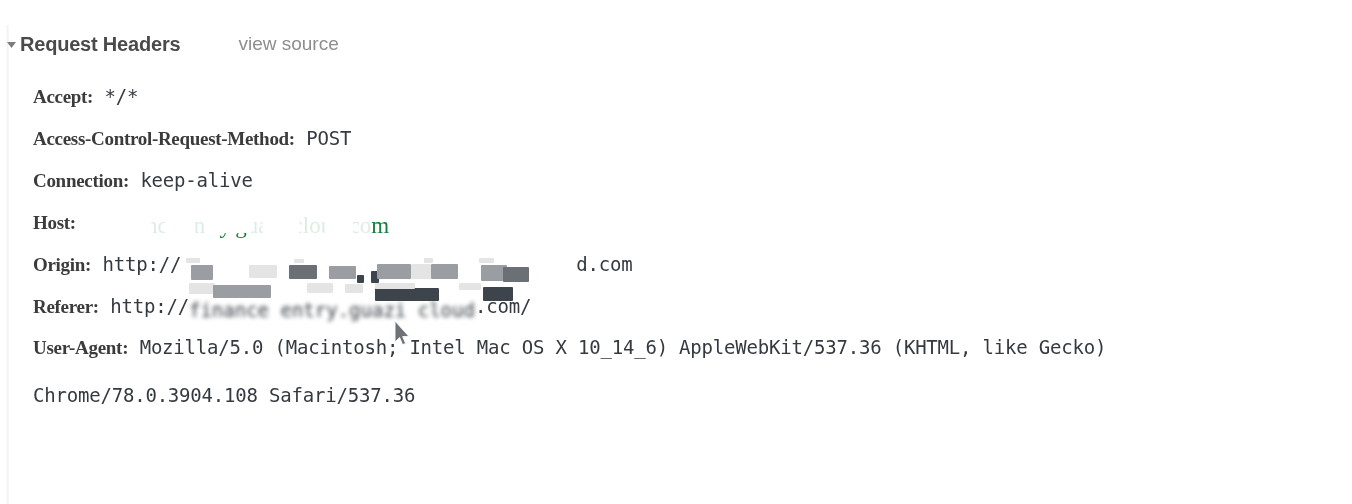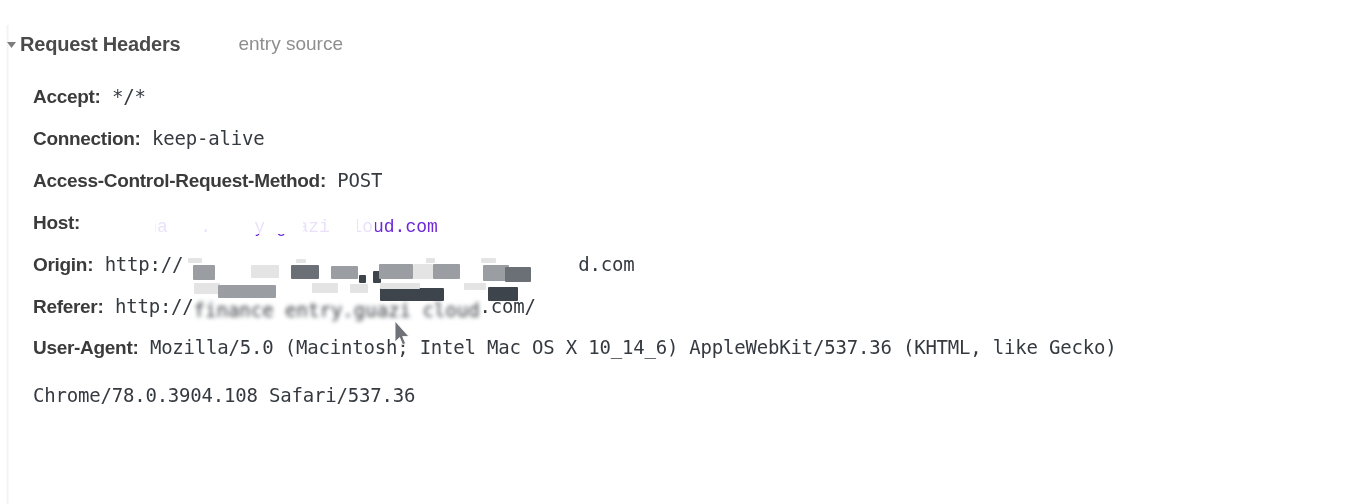--- a/index.html
+++ b/index.html
@@ -83,21 +83,21 @@
     line-height: 42px;
     height: 42px;
     white-space: nowrap;
   }
   .hdr-row.wrap {
     white-space: normal;
     height: auto;
     line-height: 41px;
   }
   .hdr-name {
-    font-family: Liberation Sans, sans-serif;
+    font-family: Liberation Serif, serif;
     font-size: 19px;
     font-weight: bold;
     color: #3b3b3b;
     letter-spacing: -0.3px;
   }
   .hdr-value {
     font-family: "DejaVu Sans Mono", monospace;
     font-size: 19px;
     font-weight: normal;
     color: #343a40;
@@ -117,23 +117,23 @@
   .rd-darker  { background: #3e444b; }
 
   .ghost {
     display: inline-block;
     position: relative;
     vertical-align: middle;
   }
 
   
   .host-ghost {
-    font-family: Liberation Mono, monospace;
-    font-size: 18px;
-    color: #6d28d9;
+    font-family: Liberation Serif, serif;
+    font-size: 23px;
+    color: #15803d;
     position: relative;
     display: inline-block;
     white-space: pre;
   }
   .host-ghost .wipe {
     position: absolute;
     top: -12px;
     height: 40px;
     background: #ffffff;
   }
@@ -170,38 +170,38 @@
 
   <div class="left-edge"></div>
 
   <div class="section-header">
     <span class="disclosure">
       <svg width="11" height="11" viewBox="0 0 11 11" aria-hidden="true">
         <polygon points="1,3 10,3 5.5,9" fill="#7d7d7d"></polygon>
       </svg>
     </span>
     <span class="section-title">Request Headers</span>
-    <span class="view-source">entry source</span>
+    <span class="view-source">view source</span>
   </div>
 
   <div class="rows">
 
     <div class="hdr-row">
       <span class="hdr-name">Accept:</span><span class="sp">&nbsp;</span><span class="hdr-value">*/*</span>
     </div>
 
 
 
 
     <div class="hdr-row">
+      <span class="hdr-name">Access-Control-Request-Method:</span><span class="sp">&nbsp;</span><span class="hdr-value">POST</span>
+    </div>
+
+    <div class="hdr-row">
       <span class="hdr-name">Connection:</span><span class="sp">&nbsp;</span><span class="hdr-value">keep-alive</span>
-    </div>
-
-    <div class="hdr-row">
-      <span class="hdr-name">Access-Control-Request-Method:</span><span class="sp">&nbsp;</span><span class="hdr-value">POST</span>
     </div>
 
     <div class="hdr-row">
       <span class="hdr-name">Host:</span><span class="sp">&nbsp;&nbsp;</span><span class="ghost"><span class="host-ghost">&nbsp;&nbsp;finance.entry.guazi-cloud.com<span class="wipe" style="left:0px;width:52px;"></span><span class="wipe soft" style="left:52px;width:14px;"></span><span class="wipe" style="left:66px;width:30px;"></span><span class="wipe soft" style="left:96px;width:10px;"></span><span class="wipe" style="left:106px;width:46px;"></span><span class="wipe soft" style="left:152px;width:12px;"></span><span class="wipe" style="left:164px;width:36px;"></span><span class="wipe soft" style="left:200px;width:26px;"></span><span class="wipe" style="left:226px;width:28px;"></span><span class="wipe soft" style="left:254px;width:18px;"></span></span></span>
     </div>
 
     <div class="hdr-row">
       <span class="hdr-name">Origin:</span><span class="sp">&nbsp;</span><span class="hdr-value">http://</span><span class="ghost" style="width:395px;height:26px;"><span class="redact rd-mid" style="position:absolute;left:10px;  top:7px;  width:22px; height:15px;"></span><span class="redact rd-light" style="position:absolute;left:5px;   top:0px;  width:14px; height:5px;"></span><span class="redact rd-light" style="position:absolute;left:68px;  top:7px;  width:28px; height:13px;"></span><span class="redact rd-dark" style="position:absolute;left:108px; top:7px;  width:28px; height:14px;"></span><span class="redact rd-light" style="position:absolute;left:113px; top:1px;  width:10px; height:4px;"></span><span class="redact rd-mid" style="position:absolute;left:148px; top:8px;  width:27px; height:13px;"></span><span class="redact rd-darker" style="position:absolute;left:176px;top:17px; width:7px;  height:8px;"></span><span class="redact rd-darker" style="position:absolute;left:190px;top:13px; width:8px;  height:12px;"></span><span class="redact rd-mid" style="position:absolute;left:196px; top:6px;  width:34px; height:15px;"></span><span class="redact rd-light" style="position:absolute;left:230px; top:6px;  width:20px; height:15px;"></span><span class="redact rd-mid" style="position:absolute;left:250px; top:6px;  width:27px; height:15px;"></span><span class="redact rd-light" style="position:absolute;left:243px; top:0px;  width:9px;  height:5px;"></span><span class="redact rd-light" style="position:absolute;left:298px; top:0px;  width:15px; height:5px;"></span><span class="redact rd-mid" style="position:absolute;left:300px; top:7px;  width:26px; height:16px;"></span><span class="redact rd-dark" style="position:absolute;left:322px; top:9px;  width:26px; height:15px;"></span></span><span class="hdr-value">d.com</span>
     </div>
 

